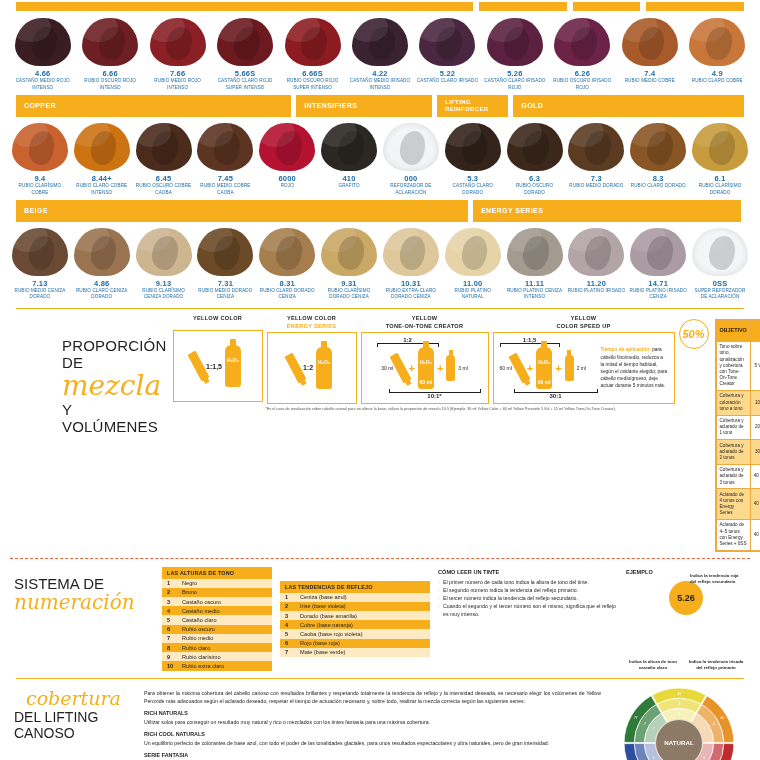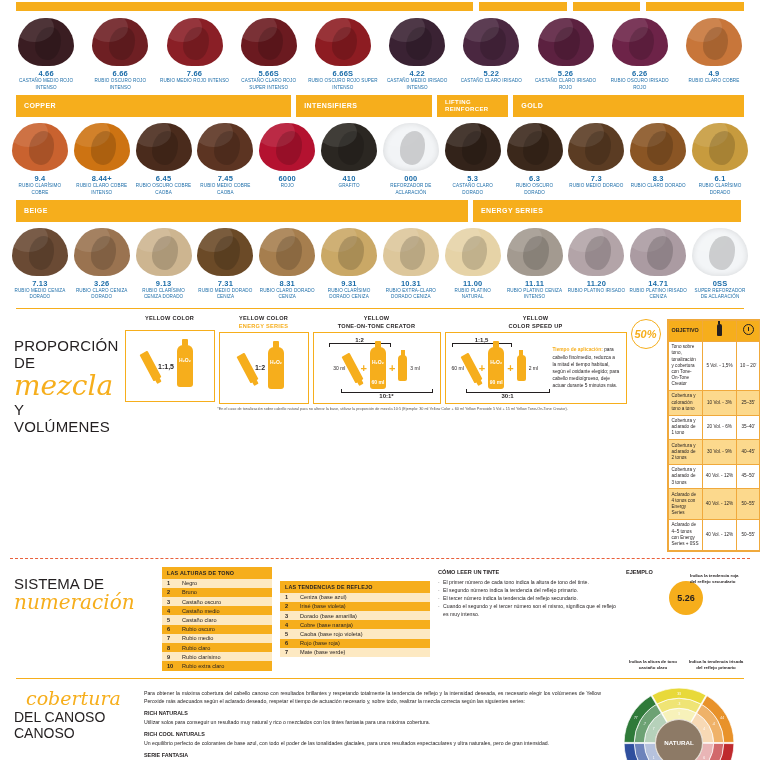--- a/index.html
+++ b/index.html
@@ -49,21 +49,21 @@
   .sw .code { font-size:7.5px; font-weight:bold; color:#1b6ca8; letter-spacing:.2px; }
   .sw .desc { font-size:4.6px; color:#1b6ca8; line-height:1.5; letter-spacing:.1px;
               text-transform:uppercase; padding:0 2px; }
 
   
   .rule { height:1px; background:#f6ae1c; margin:7px 16px 0 16px; }
   .dashrule { border-top:1px dashed #e8603c; margin:6px 10px 0 10px; }
 
   
   .sec-mix { display:flex; padding:6px 14px 0 14px; gap:6px; }
-  .mix-title { width:145px; padding-top:22px; }
+  .mix-title { width:145px; padding-top:22px;margin-left:48px; }
   .mix-title .l1 { font-size:15px; letter-spacing:.2px; color:#231f20; }
   .mix-title .l2 { font-size:28px; color:#f6ae1c; font-style:italic;
                    font-family:"DejaVu Serif", serif; margin:-2px 0 -1px 0; }
   .mix-title .l3 { font-size:15px; letter-spacing:.2px; color:#231f20; }
 
   .mixboxes { flex:1; }
   .mixrow { display:flex; gap:4px; align-items:flex-start; }
   .mixcell { text-align:center; }
   .mixcell .hdr { font-size:5.6px; font-weight:bold; letter-spacing:.3px; color:#231f20;
                   line-height:1.3; margin-bottom:2px; min-height:13px;}
@@ -210,20 +210,25 @@
         <div class="blob" style="background:#5c2140"></div>
         <div class="code">5.26</div>
         <div class="desc">CASTAÑO CLARO IRISADO ROJO</div>
       </div>
       <div class="sw">
         <div class="blob" style="background:#6d2348"></div>
         <div class="code">6.26</div>
         <div class="desc">RUBIO OSCURO IRISADO ROJO</div>
       </div>
       <div class="sw">
+        <div class="blob" style="background:#a85b2a"></div>
+        <div class="code">7.4</div>
+        <div class="desc">RUBIO MEDIO COBRE</div>
+      </div>
+      <div class="sw">
         <div class="blob" style="background:#c8763a"></div>
         <div class="code">4.9</div>
         <div class="desc">RUBIO CLARO COBRE</div>
       </div>
     </div>
 
   <div class="bandrow">
     <div class="band" style="width:278px">COPPER</div>
     <div class="band" style="width:137px">INTENSIFIERS</div>
     <div class="band" style="width:72px; white-space:pre-line; font-size:6px;">LIFTING
@@ -298,21 +303,21 @@
     <div class="band" style="width:268px">ENERGY SERIES</div>
   </div>
   <div class="swrow" id="row2">
       <div class="sw">
         <div class="blob" style="background:#6a4a34"></div>
         <div class="code">7.13</div>
         <div class="desc">RUBIO MEDIO CENIZA DORADO</div>
       </div>
       <div class="sw">
         <div class="blob" style="background:#9a7350"></div>
-        <div class="code">3.26</div>
+        <div class="code">4.86</div>
         <div class="desc">RUBIO CLARO CENIZA DORADO</div>
       </div>
       <div class="sw">
         <div class="blob" style="background:#cdb590"></div>
         <div class="code">9.13</div>
         <div class="desc">RUBIO CLARÍSIMO CENIZA DORADO</div>
       </div>
       <div class="sw">
         <div class="blob" style="background:#6b4a27"></div>
         <div class="code">7.31</div>
@@ -623,21 +628,21 @@
       <div class="ann bl">Indica la altura de tono castaño claro</div>
       <div class="ann br">Indica la tendencia irisada del reflejo primario</div>
     </div>
   </div>
 
   <div class="rule"></div>
 
   <div class="sec-cob">
     <div class="cob-title">
       <div class="l1">cobertura</div>
-      <div class="l2">DEL CANOSO</div>
+      <div class="l2">DEL LIFTING</div>
       <div class="l2">CANOSO</div>
     </div>
     <div class="cob-body">
       <p>Para obtener la máxima cobertura del cabello canoso con resultados brillantes y respetando totalmente la tendencia de reflejo y la intensidad deseada, es necesario elegir los volúmenes de Yellow Peroxide más adecuados según el aclarado deseado, respetar el tiempo de actuación necesario y, sobre todo, realizar la mezcla correcta según las siguientes series:</p>
       <div id="cobblocks">
           <p><span class="sh">RICH NATURALS</span><br><span>Utilizar solos para conseguir un resultado muy natural y rico o mezclados con los tintes fantasía para una máxima cobertura.</span></p>
           <p><span class="sh">RICH COOL NATURALS</span><br><span>Un equilibrio perfecto de colorantes de base azul, con todo el poder de las tonalidades glaciales, para unos resultados espectaculares y ultra naturales, pero de gran intensidad.</span></p>
           <p><span class="sh">SERIE FANTASIA</span><br></p>
         </div>
     </div>

